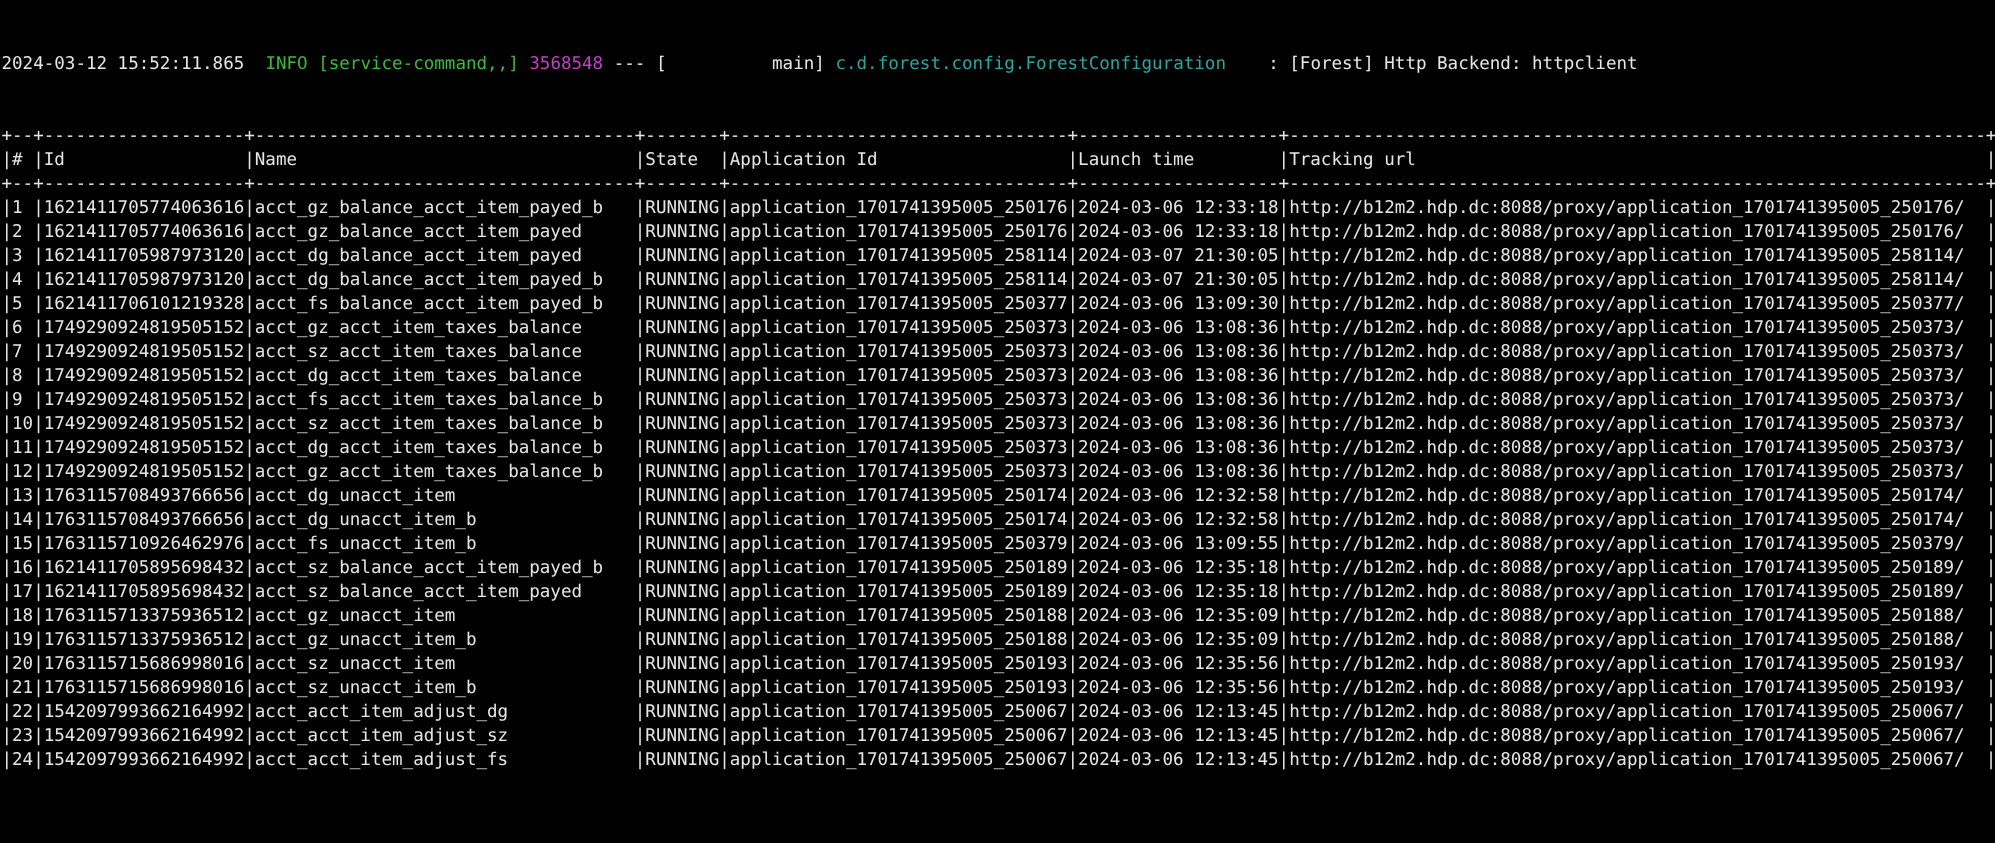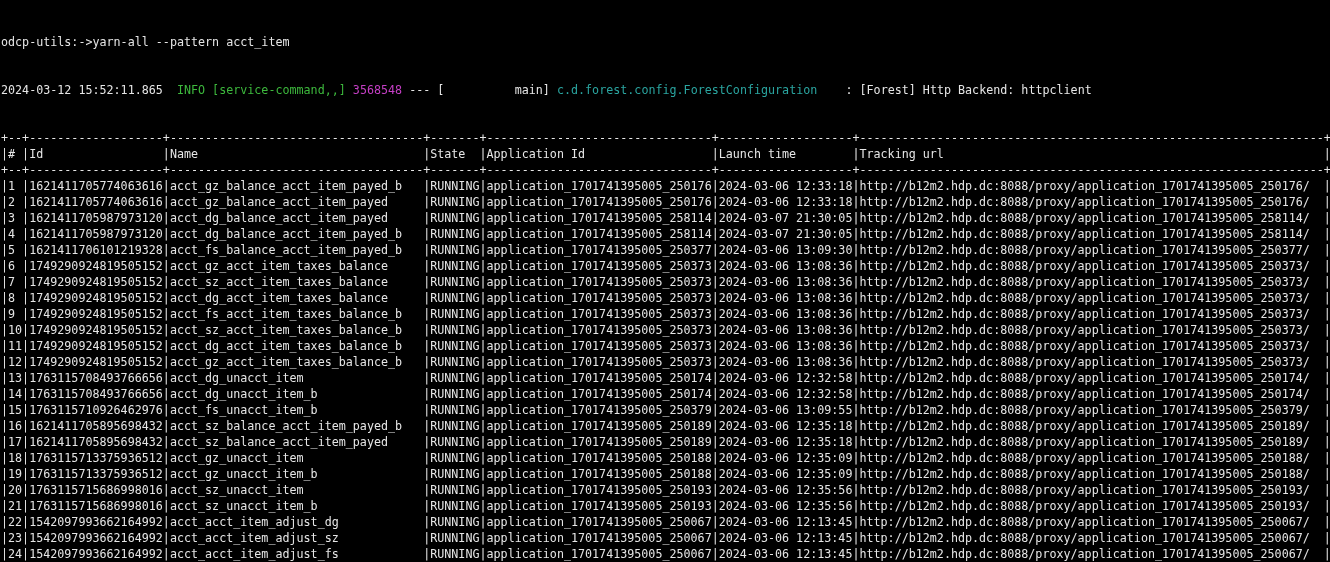--- a/index.html
+++ b/index.html
@@ -26,16 +26,15 @@
   }
   .line {
     height: 16px;
     white-space: pre;
   }
 </style>
 </head>
 <body>
 
 <div class="terminal" style="background: rgb(0, 0, 0); color: rgb(230, 230, 230);">
-  <div class="line">odcp-utils:-&gt;yarn-all --pattern acct_item</div>
   <div class="line"><span style="color: rgb(230, 230, 230);">2024-03-12 15:52:11.865 </span><span style="color: rgb(61, 185, 61);"> INFO [service-command,,]</span><span style="color: rgb(230, 230, 230);"> </span><span style="color: rgb(197, 63, 197);">3568548</span><span style="color: rgb(230, 230, 230);"> --- [          main] </span><span style="color: rgb(42, 165, 160);">c.d.forest.config.ForestConfiguration</span><span style="color: rgb(230, 230, 230);">    : [Forest] Http Backend: httpclient</span></div>
   <div id="table-out"><div class="line">+--+-------------------+------------------------------------+-------+--------------------------------+-------------------+------------------------------------------------------------------+</div><div class="line">|# |Id                 |Name                                |State  |Application Id                  |Launch time        |Tracking url                                                      |</div><div class="line">+--+-------------------+------------------------------------+-------+--------------------------------+-------------------+------------------------------------------------------------------+</div><div class="line">|1 |1621411705774063616|acct_gz_balance_acct_item_payed_b   |RUNNING|application_1701741395005_250176|2024-03-06 12:33:18|http://b12m2.hdp.dc:8088/proxy/application_1701741395005_250176/  |</div><div class="line">|2 |1621411705774063616|acct_gz_balance_acct_item_payed     |RUNNING|application_1701741395005_250176|2024-03-06 12:33:18|http://b12m2.hdp.dc:8088/proxy/application_1701741395005_250176/  |</div><div class="line">|3 |1621411705987973120|acct_dg_balance_acct_item_payed     |RUNNING|application_1701741395005_258114|2024-03-07 21:30:05|http://b12m2.hdp.dc:8088/proxy/application_1701741395005_258114/  |</div><div class="line">|4 |1621411705987973120|acct_dg_balance_acct_item_payed_b   |RUNNING|application_1701741395005_258114|2024-03-07 21:30:05|http://b12m2.hdp.dc:8088/proxy/application_1701741395005_258114/  |</div><div class="line">|5 |1621411706101219328|acct_fs_balance_acct_item_payed_b   |RUNNING|application_1701741395005_250377|2024-03-06 13:09:30|http://b12m2.hdp.dc:8088/proxy/application_1701741395005_250377/  |</div><div class="line">|6 |1749290924819505152|acct_gz_acct_item_taxes_balance     |RUNNING|application_1701741395005_250373|2024-03-06 13:08:36|http://b12m2.hdp.dc:8088/proxy/application_1701741395005_250373/  |</div><div class="line">|7 |1749290924819505152|acct_sz_acct_item_taxes_balance     |RUNNING|application_1701741395005_250373|2024-03-06 13:08:36|http://b12m2.hdp.dc:8088/proxy/application_1701741395005_250373/  |</div><div class="line">|8 |1749290924819505152|acct_dg_acct_item_taxes_balance     |RUNNING|application_1701741395005_250373|2024-03-06 13:08:36|http://b12m2.hdp.dc:8088/proxy/application_1701741395005_250373/  |</div><div class="line">|9 |1749290924819505152|acct_fs_acct_item_taxes_balance_b   |RUNNING|application_1701741395005_250373|2024-03-06 13:08:36|http://b12m2.hdp.dc:8088/proxy/application_1701741395005_250373/  |</div><div class="line">|10|1749290924819505152|acct_sz_acct_item_taxes_balance_b   |RUNNING|application_1701741395005_250373|2024-03-06 13:08:36|http://b12m2.hdp.dc:8088/proxy/application_1701741395005_250373/  |</div><div class="line">|11|1749290924819505152|acct_dg_acct_item_taxes_balance_b   |RUNNING|application_1701741395005_250373|2024-03-06 13:08:36|http://b12m2.hdp.dc:8088/proxy/application_1701741395005_250373/  |</div><div class="line">|12|1749290924819505152|acct_gz_acct_item_taxes_balance_b   |RUNNING|application_1701741395005_250373|2024-03-06 13:08:36|http://b12m2.hdp.dc:8088/proxy/application_1701741395005_250373/  |</div><div class="line">|13|1763115708493766656|acct_dg_unacct_item                 |RUNNING|application_1701741395005_250174|2024-03-06 12:32:58|http://b12m2.hdp.dc:8088/proxy/application_1701741395005_250174/  |</div><div class="line">|14|1763115708493766656|acct_dg_unacct_item_b               |RUNNING|application_1701741395005_250174|2024-03-06 12:32:58|http://b12m2.hdp.dc:8088/proxy/application_1701741395005_250174/  |</div><div class="line">|15|1763115710926462976|acct_fs_unacct_item_b               |RUNNING|application_1701741395005_250379|2024-03-06 13:09:55|http://b12m2.hdp.dc:8088/proxy/application_1701741395005_250379/  |</div><div class="line">|16|1621411705895698432|acct_sz_balance_acct_item_payed_b   |RUNNING|application_1701741395005_250189|2024-03-06 12:35:18|http://b12m2.hdp.dc:8088/proxy/application_1701741395005_250189/  |</div><div class="line">|17|1621411705895698432|acct_sz_balance_acct_item_payed     |RUNNING|application_1701741395005_250189|2024-03-06 12:35:18|http://b12m2.hdp.dc:8088/proxy/application_1701741395005_250189/  |</div><div class="line">|18|1763115713375936512|acct_gz_unacct_item                 |RUNNING|application_1701741395005_250188|2024-03-06 12:35:09|http://b12m2.hdp.dc:8088/proxy/application_1701741395005_250188/  |</div><div class="line">|19|1763115713375936512|acct_gz_unacct_item_b               |RUNNING|application_1701741395005_250188|2024-03-06 12:35:09|http://b12m2.hdp.dc:8088/proxy/application_1701741395005_250188/  |</div><div class="line">|20|1763115715686998016|acct_sz_unacct_item                 |RUNNING|application_1701741395005_250193|2024-03-06 12:35:56|http://b12m2.hdp.dc:8088/proxy/application_1701741395005_250193/  |</div><div class="line">|21|1763115715686998016|acct_sz_unacct_item_b               |RUNNING|application_1701741395005_250193|2024-03-06 12:35:56|http://b12m2.hdp.dc:8088/proxy/application_1701741395005_250193/  |</div><div class="line">|22|1542097993662164992|acct_acct_item_adjust_dg            |RUNNING|application_1701741395005_250067|2024-03-06 12:13:45|http://b12m2.hdp.dc:8088/proxy/application_1701741395005_250067/  |</div><div class="line">|23|1542097993662164992|acct_acct_item_adjust_sz            |RUNNING|application_1701741395005_250067|2024-03-06 12:13:45|http://b12m2.hdp.dc:8088/proxy/application_1701741395005_250067/  |</div><div class="line">|24|1542097993662164992|acct_acct_item_adjust_fs            |RUNNING|application_1701741395005_250067|2024-03-06 12:13:45|http://b12m2.hdp.dc:8088/proxy/application_1701741395005_250067/  |</div></div>
 </div>
 
 </body></html>

